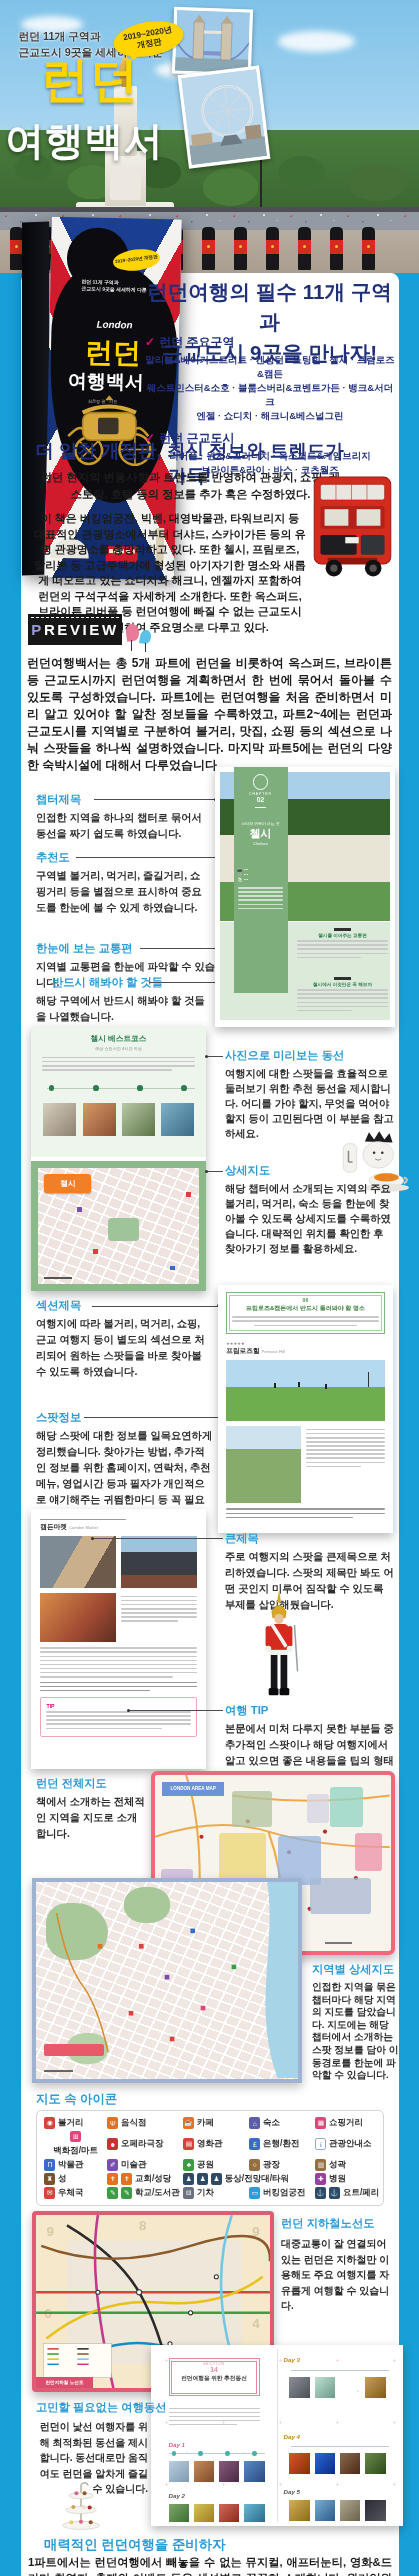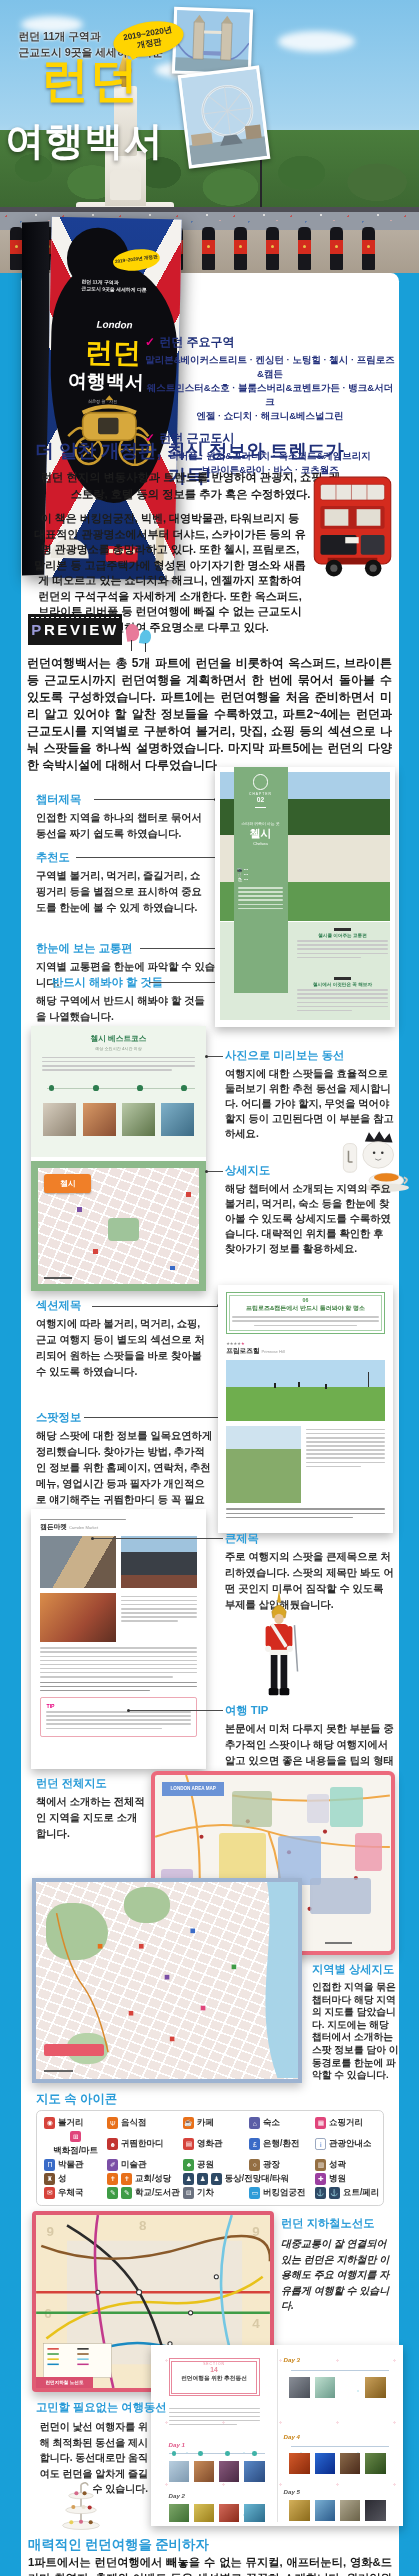--- a/index.html
+++ b/index.html
@@ -192,20 +192,24 @@
       <ellipse cx="150" cy="118" rx="30" ry="30" fill="none" stroke="#c99a2e" stroke-width="5"></ellipse>
       <path d="M60 120 l18 -18 M60 120 l-18 -18 M60 120 l18 18 M60 120 l-18 18 M150 118 l0 -28 M150 118 l0 28 M150 118 l-28 0 M150 118 l28 0" stroke="#c99a2e" stroke-width="3"></path>
       <rect x="48" y="46" width="104" height="54" rx="16" fill="#d7a83c" stroke="#a87d1e" stroke-width="3"></rect>
       <rect x="78" y="56" width="40" height="32" rx="4" fill="#3a3428"></rect>
       <path d="M48 46 Q98 22 152 46" fill="none" stroke="#d7a83c" stroke-width="8"></path>
       <path d="M92 22 l8 -10 8 10 z" fill="#c99a2e"></path>
       <path d="M20 92 Q40 70 48 78 M176 92 Q160 70 152 78" stroke="#c99a2e" stroke-width="5" fill="none"></path>
     </svg>
   </div>
 
+  <div class="headline">
+    <div>런던여행의 필수 11개 구역과</div>
+    <div>근교도시 9곳을 만나자!</div>
+  </div>
 
   <div class="ab" style="left:145px;top:334px;width:250px;">
     <div class="rgroup-title"><span class="check">✓</span><span>런던 주요구역</span></div>
     <div class="ritem">말리본&amp;베이커스트리트 · 켄싱턴 · 노팅힐 · 첼시 · 프림로즈&amp;캠든</div>
     <div class="ritem">웨스트민스터&amp;소호 · 블룸스버리&amp;코벤트가든 · 뱅크&amp;서더크</div>
     <div class="ritem">엔젤 · 쇼디치 · 해크니&amp;베스널그린</div>
     <div class="rgroup-title" style="margin-top:7.2px;"><span class="check">✓</span><span>런던 근교도시</span></div>
     <div class="ritem">리버풀 · 윈저&amp;그리니치 · 옥스퍼드&amp;케임브리지</div>
     <div class="ritem">브라이튼&amp;라이 · 바스 · 코츠월즈</div>
   </div>
@@ -573,21 +577,21 @@
       <div class="lg-item" style="grid-column: 5 / span 1;">
         <span class="lg-ic" style="background: rgb(224, 69, 123);">▦</span>
         <span class="lg-label">쇼핑거리</span>
       </div>
       <div class="lg-item" style="grid-column: 1 / span 1; flex-direction: column;">
         <span class="lg-ic" style="background: rgb(224, 69, 123);">⊞</span>
         <span class="lg-label">백화점/마트</span>
       </div>
       <div class="lg-item" style="grid-column: 2 / span 1;">
         <span class="lg-ic" style="background: rgb(194, 53, 49);">☻</span>
-        <span class="lg-label">귀띔한마디</span>
+        <span class="lg-label">오페라극장</span>
       </div>
       <div class="lg-item" style="grid-column: 3 / span 1;">
         <span class="lg-ic" style="background: rgb(214, 67, 59);">▤</span>
         <span class="lg-label">영화관</span>
       </div>
       <div class="lg-item" style="grid-column: 4 / span 1;">
         <span class="lg-ic" style="background: rgb(58, 107, 199);">£</span>
         <span class="lg-label">은행/환전</span>
       </div>
       <div class="lg-item" style="grid-column: 5 / span 1;">
@@ -687,21 +691,21 @@
         <line x1="80" y1="260" x2="102" y2="260" stroke="#2b2b2b"></line>
           <line x1="80" y1="270" x2="102" y2="270" stroke="#8a5a2a"></line>
         <line x1="80" y1="280" x2="102" y2="280" stroke="#74c7e3"></line>
           <line x1="80" y1="290" x2="102" y2="290" stroke="#c23a8c"></line>
       </g>
     </svg>
     <div class="maplabel" style="left:0;bottom:0;width:57px;height:11.3px;background:#d94f6e;font-size:4.6px;">런던지하철 노선도</div>
   </div>
 
   <div class="f-title" style="left:281px;top:2216px;">런던 지하철노선도</div>
-  <div class="f-desc" style="left:281px;top:2236px;width:116px;font-size:10px;line-height:15.5px;font-style:italic;">대중교통이 잘 연결되어 있는 런던은 지하철만 이용해도 주요 여행지를 자유롭게 여행할 수 있습니다.</div>
+  <div class="f-desc" style="left:281px;top:2236px;width:116px;font-size:10px;line-height:15.5px;">대중교통이 잘 연결되어 있는 런던은 지하철만 이용해도 주요 여행지를 자유롭게 여행할 수 있습니다.</div>
 
   <div class="page" style="left:151px;top:2345px;width:252px;height:181px;background:
       radial-gradient(2.1px 2.1px at 15.5px 15.5px,rgba(236,150,170,.35) 50%,transparent 51%),
       radial-gradient(2.1px 2.1px at 36px 46px,rgba(140,208,226,.35) 50%,transparent 51%),#fff;background-size:57px 62px;">
     <div class="ab" style="left:50%;top:4.1px;bottom:4.1px;width:0.5px;background:#e2e2e2;"></div>
     <div class="pinkbox" style="position:absolute;left:17.5px;top:13.4px;width:91px;height:38px;text-align:center;padding-top:3.1px;">
       <div style="font-size:3.3px;letter-spacing:1px;color:#e8889c;">SECTION</div>
       <div style="font-size:6.7px;font-weight:800;color:#e8889c;">14</div>
       <div style="font-size:5.7px;font-weight:800;color:#333;margin-top:1.5px;">런던여행을 위한 추천동선</div>
     </div>
@@ -770,17 +774,17 @@
         <circle cx="52" cy="23" r="4" fill="#8a5a2a"></circle>
       <circle cx="30" cy="50" r="4" fill="#d4a05a"></circle>
         <circle cx="50" cy="50" r="4" fill="#e8e0d0"></circle>
         <circle cx="62" cy="51" r="4" fill="#b03030"></circle>
       <circle cx="26" cy="80" r="4" fill="#e8d05a"></circle>
         <circle cx="45" cy="79" r="4" fill="#d46a8a"></circle>
         <circle cx="64" cy="80" r="4" fill="#8a5a2a"></circle>
     </svg>
   </div>
 
-  <div class="sec-head" style="left:28px;top:2536px;font-family:Liberation Serif, serif;">매력적인 런던여행을 준비하자</div>
+  <div class="sec-head" style="left:44px;top:2536px;">매력적인 런던여행을 준비하자</div>
   <div class="para" style="left:28px;top:2555px;width:364px;">1파트에서는 런던여행에서 빼놓을 수 없는 뮤지컬, 애프터눈티, 영화&amp;드라마 촬영지, 축제와 이벤트 등을 섹션별로 꼼꼼히 소개합니다. 윌리엄왕자와 케이트미들턴의 결혼식으로 돌아보는 런던의 관광명소 '로열웨딩루트', 비틀즈, 오아시스, 핑크플로이드 등 영국출신의 뮤지션의 발자취를 따라 가보는 '브릿팝 성지순례', 영화 〈해리포터〉부터 〈킹스맨〉, 드라마 〈셜록〉까지 배경촬영지를 탐방하는 '영화와 드라마 속 런던' 그리고 노팅힐카니발, 프라이드런던 등 런던의 굵직굵직한 축제까지 자세히 소개하고 있어 런던여행을 한층 더 재미있게 즐길 수 있습니다.</div>
 
 </div>
 
 
 </body></html>

